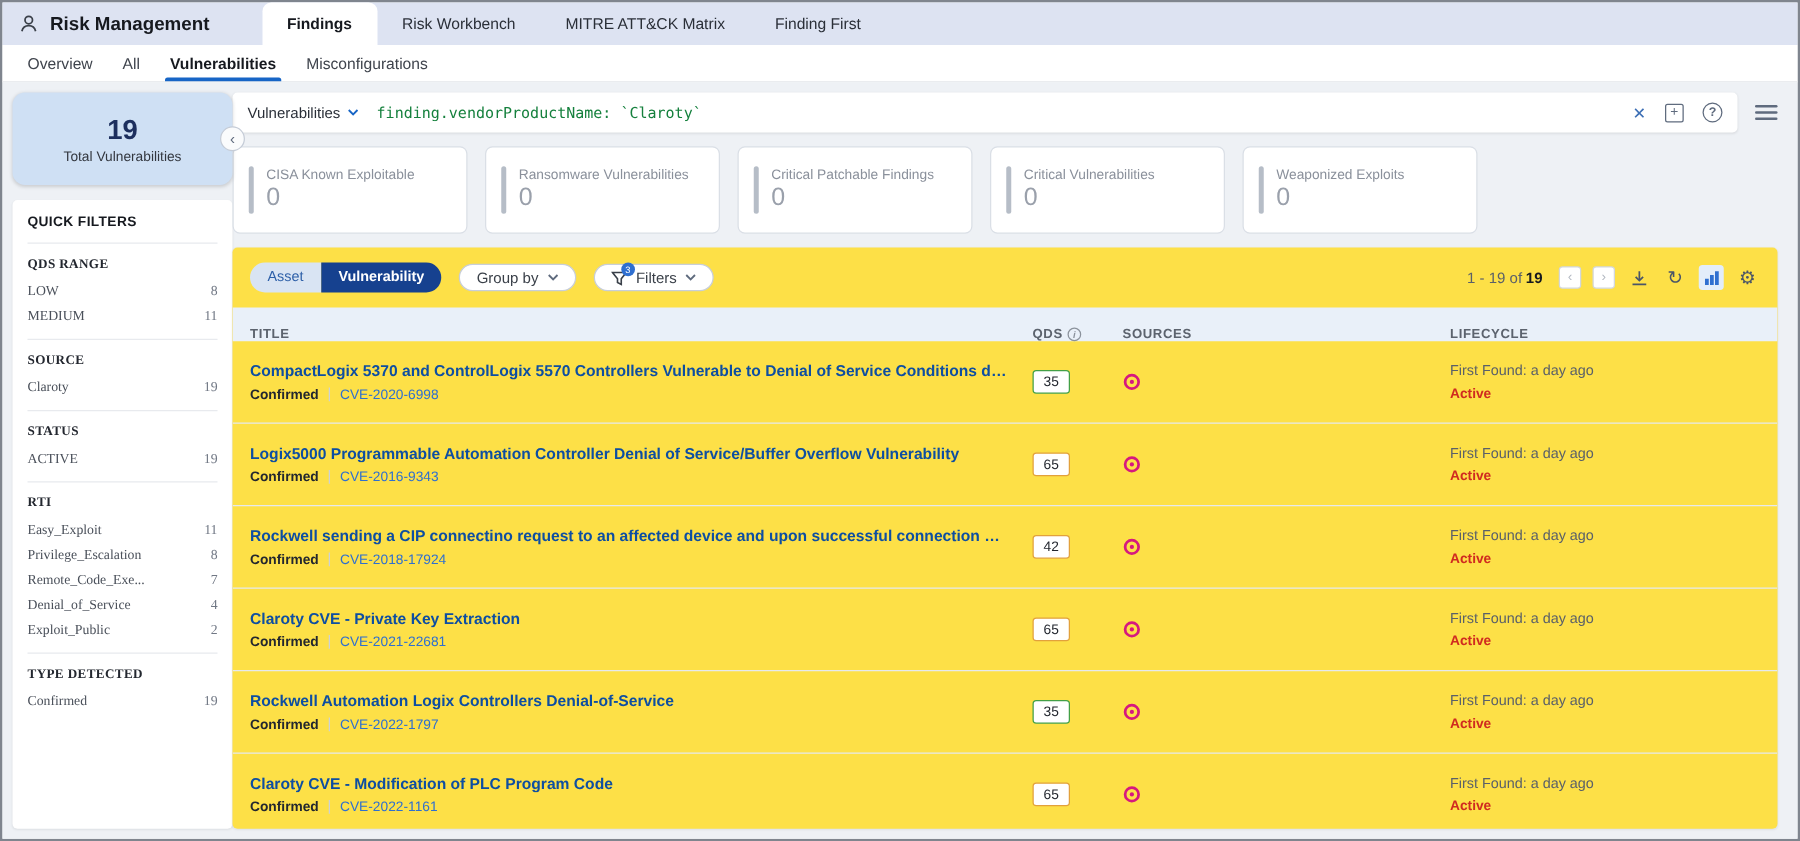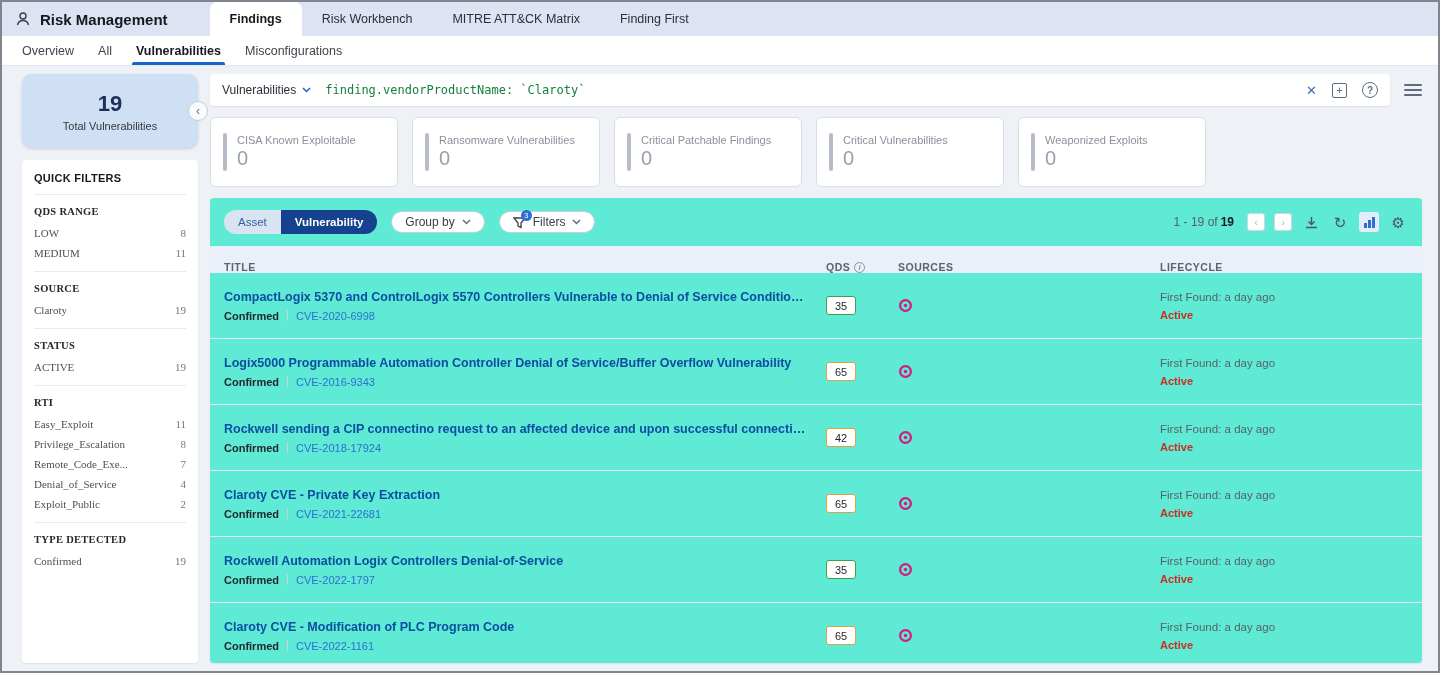--- a/index.html
+++ b/index.html
@@ -14,21 +14,21 @@
   .tab { display:flex; align-items:center; padding:0 20px; font-size:12.5px; color:#2a2f38; cursor:pointer; }
   .tab.active { background:#fff; border-radius:7px 7px 0 0; font-weight:700; color:#16191f; }
 
   
   .subnav { height:30px; background:#fff; border-bottom:1px solid #e3e6ea; display:flex; align-items:stretch; padding-left:8px; flex:none; }
   .subnav-item { display:flex; align-items:center; padding:0 12px; font-size:12.5px; color:#3f444d; position:relative; cursor:pointer; }
   .subnav-item.active { color:#16191f; font-weight:700; }
   .subnav-item.active::after { content:""; position:absolute; left:8px; right:8px; bottom:0; height:3px; background:#1765c6; border-radius:2px 2px 0 0; }
 
   
-  .content { flex:1; min-height:0; background:#eef1f5; display:flex; gap:12px; padding:8px 16px 8px 20px; }
+  .content { flex:1; min-height:0; background:#eef1f5; display:flex; padding:8px 16px 8px 8px; }
 
   
   .sidebar { width:176px; flex:none; display:flex; flex-direction:column; gap:12px; }
   .total-card { position:relative; background:#cfe0f4; border-radius:10px; height:74px; display:flex; flex-direction:column; align-items:center; justify-content:center; box-shadow:0 1px 3px rgba(0,0,0,.15); flex:none; }
   .total-value { font-size:22px; font-weight:700; color:#1d2f5e; }
   .total-label { font-size:11px; color:#33373f; margin-top:3px; }
   .collapse-btn { position:absolute; right:-10px; top:27px; width:20px; height:20px; border-radius:50%; background:#fafbfc; border:1px solid #c5ccd7; color:#5f6b7e; font-size:12px; display:flex; align-items:center; justify-content:center; cursor:pointer; }
   .filters-panel { background:#fff; border-radius:4px; flex:1; padding:12px 12px 0; overflow:hidden; box-shadow:0 1px 2px rgba(0,0,0,.07); }
   .qf-title { font-size:11px; font-weight:700; color:#16191f; letter-spacing:.3px; padding-bottom:10px; border-bottom:1px solid #e8eaee; }
   .qf-section { padding:11px 0 8px; border-bottom:1px solid #e8eaee;font-family:Liberation Serif, serif; }
@@ -54,21 +54,21 @@
 
   
   .stat-cards { display:flex; gap:14px; flex:none; }
   .stat-card { width:188px; height:70px; background:#fff; border:1px solid #dadfe6; border-radius:6px; display:flex; align-items:center; padding:0 12px; cursor:pointer; }
   .stat-accent { width:4px; height:38px; background:#b6bdc7; border-radius:2px; margin-right:10px; flex:none; }
   .stat-body { display:flex; flex-direction:column; min-width:0; }
   .stat-label { font-size:11px; color:#8a909b; white-space:nowrap; overflow:hidden; text-overflow:ellipsis; }
   .stat-value { font-size:20px; color:#9aa0ab; margin-top:1px; }
 
   
-  .panel { background:#5eead4; border-radius:4px; flex:1; min-height:0; overflow:hidden; display:flex; flex-direction:column; box-shadow:0 1px 2px rgba(0,0,0,.07); padding-top:12px; }
+  .panel { background:#fde047; border-radius:4px; flex:1; min-height:0; overflow:hidden; display:flex; flex-direction:column; box-shadow:0 1px 2px rgba(0,0,0,.07); padding-top:12px; }
   .toolbar { display:flex; align-items:center; margin:0 14px 12px; gap:14px; flex:none; }
   .seg { display:flex; }
   .seg-btn { height:24px; padding:0 14px; font-size:11.5px; border:none; display:flex; align-items:center; cursor:pointer; }
   .seg-asset { background:#d9e4f3; color:#2d5fa8; border-radius:12px 0 0 12px; }
   .seg-vuln { background:#16418f; color:#fff; font-weight:700; border-radius:0 12px 12px 0; }
   .pill { height:22px; border:1px solid #c8ced8; border-radius:14px; background:#fff; display:flex; align-items:center; gap:7px; padding:0 13px; font-size:12px; color:#3a4049; cursor:pointer; }
   .funnel-wrap { position:relative; display:flex; }
   .badge { position:absolute; top:-6px; right:-6px; width:11px; height:11px; border-radius:50%; background:#2f6fd0; color:#fff; font-size:7.5px; display:flex; align-items:center; justify-content:center; }
   .toolbar-right { margin-left:auto; display:flex; align-items:center; gap:9px; }
   .pag-text { font-size:12px; color:#5a6069; margin-right:4px; }

